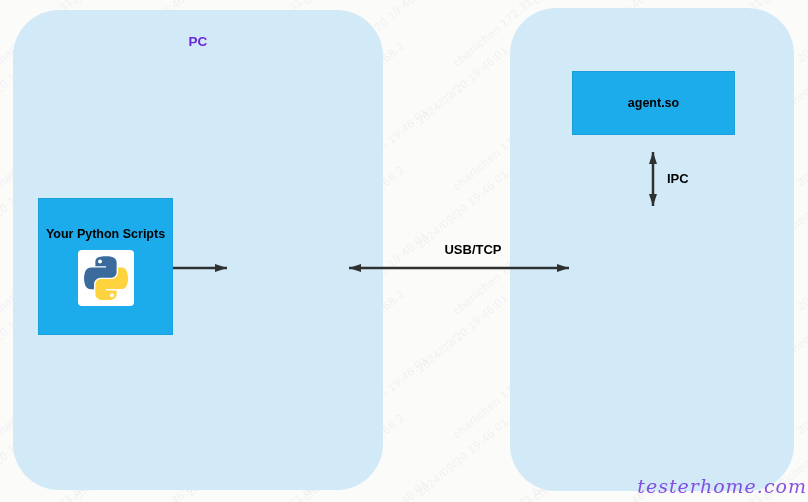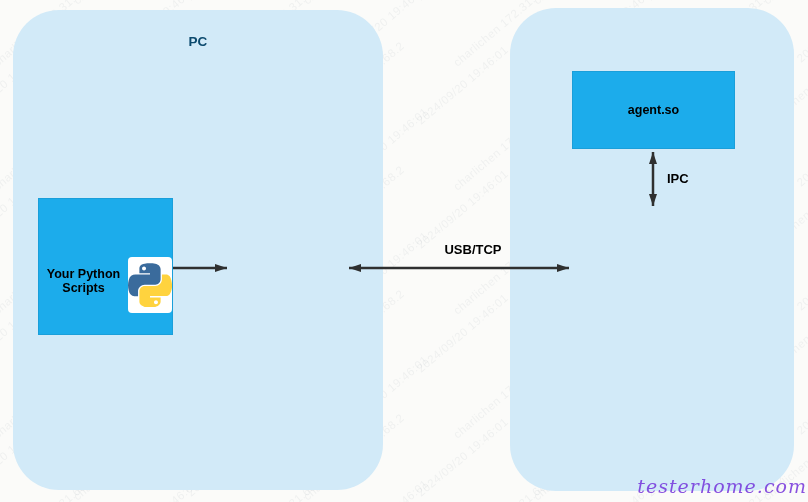--- a/index.html
+++ b/index.html
@@ -35,51 +35,51 @@
     z-index:1;
   }
   .container-pc{left:13px;top:10px;width:370px;height:480px;}
   .container-phone{left:510px;top:8px;width:284px;height:483px;}
   .container-title{
     position:absolute;
     top:24px;left:0;right:0;
     text-align:center;
     font-weight:bold;
     font-size:13.5px;
-    color:#0c4a6e;
+    color:#6d28d9;
   }
   .node{
     position:absolute;
     background:var(--node-fill);
     border:1px solid rgba(0,0,0,0.07);
     color:#000;
     font-weight:bold;
     font-size:12.5px;
     display:flex;
     align-items:center;
     justify-content:center;
     text-align:center;
     z-index:2;
   }
   .node-python{
     left:25px;top:188px;width:135px;height:137px;
-    flex-direction:row;
+    flex-direction:column;
     justify-content:flex-start;
     padding-top:28px;
   }
   .python-logo-box{
     margin-top:9px;
     width:56px;height:56px;
     background:#fff;
     border-radius:4px;
     display:flex;align-items:center;justify-content:center;
   }
   .python-logo-box svg{width:44px;height:44px;display:block;}
   .node-hmdriver{left:216px;top:193px;width:117px;height:133px;}
-  .node-agent{left:62px;top:63px;width:163px;height:78px;}
+  .node-agent{left:62px;top:63px;width:163px;height:64px;}
   .node-hdc{left:62px;top:201px;width:163px;height:119px;}
   .edges{
     position:absolute;left:0;top:0;width:808px;height:502px;
     z-index:3;pointer-events:none;
   }
   .edges line{stroke:var(--arrow);stroke-width:2.5px;}
   .edges marker path{fill:var(--arrow);}
   .edge-label{
     position:absolute;
     font-weight:bold;

